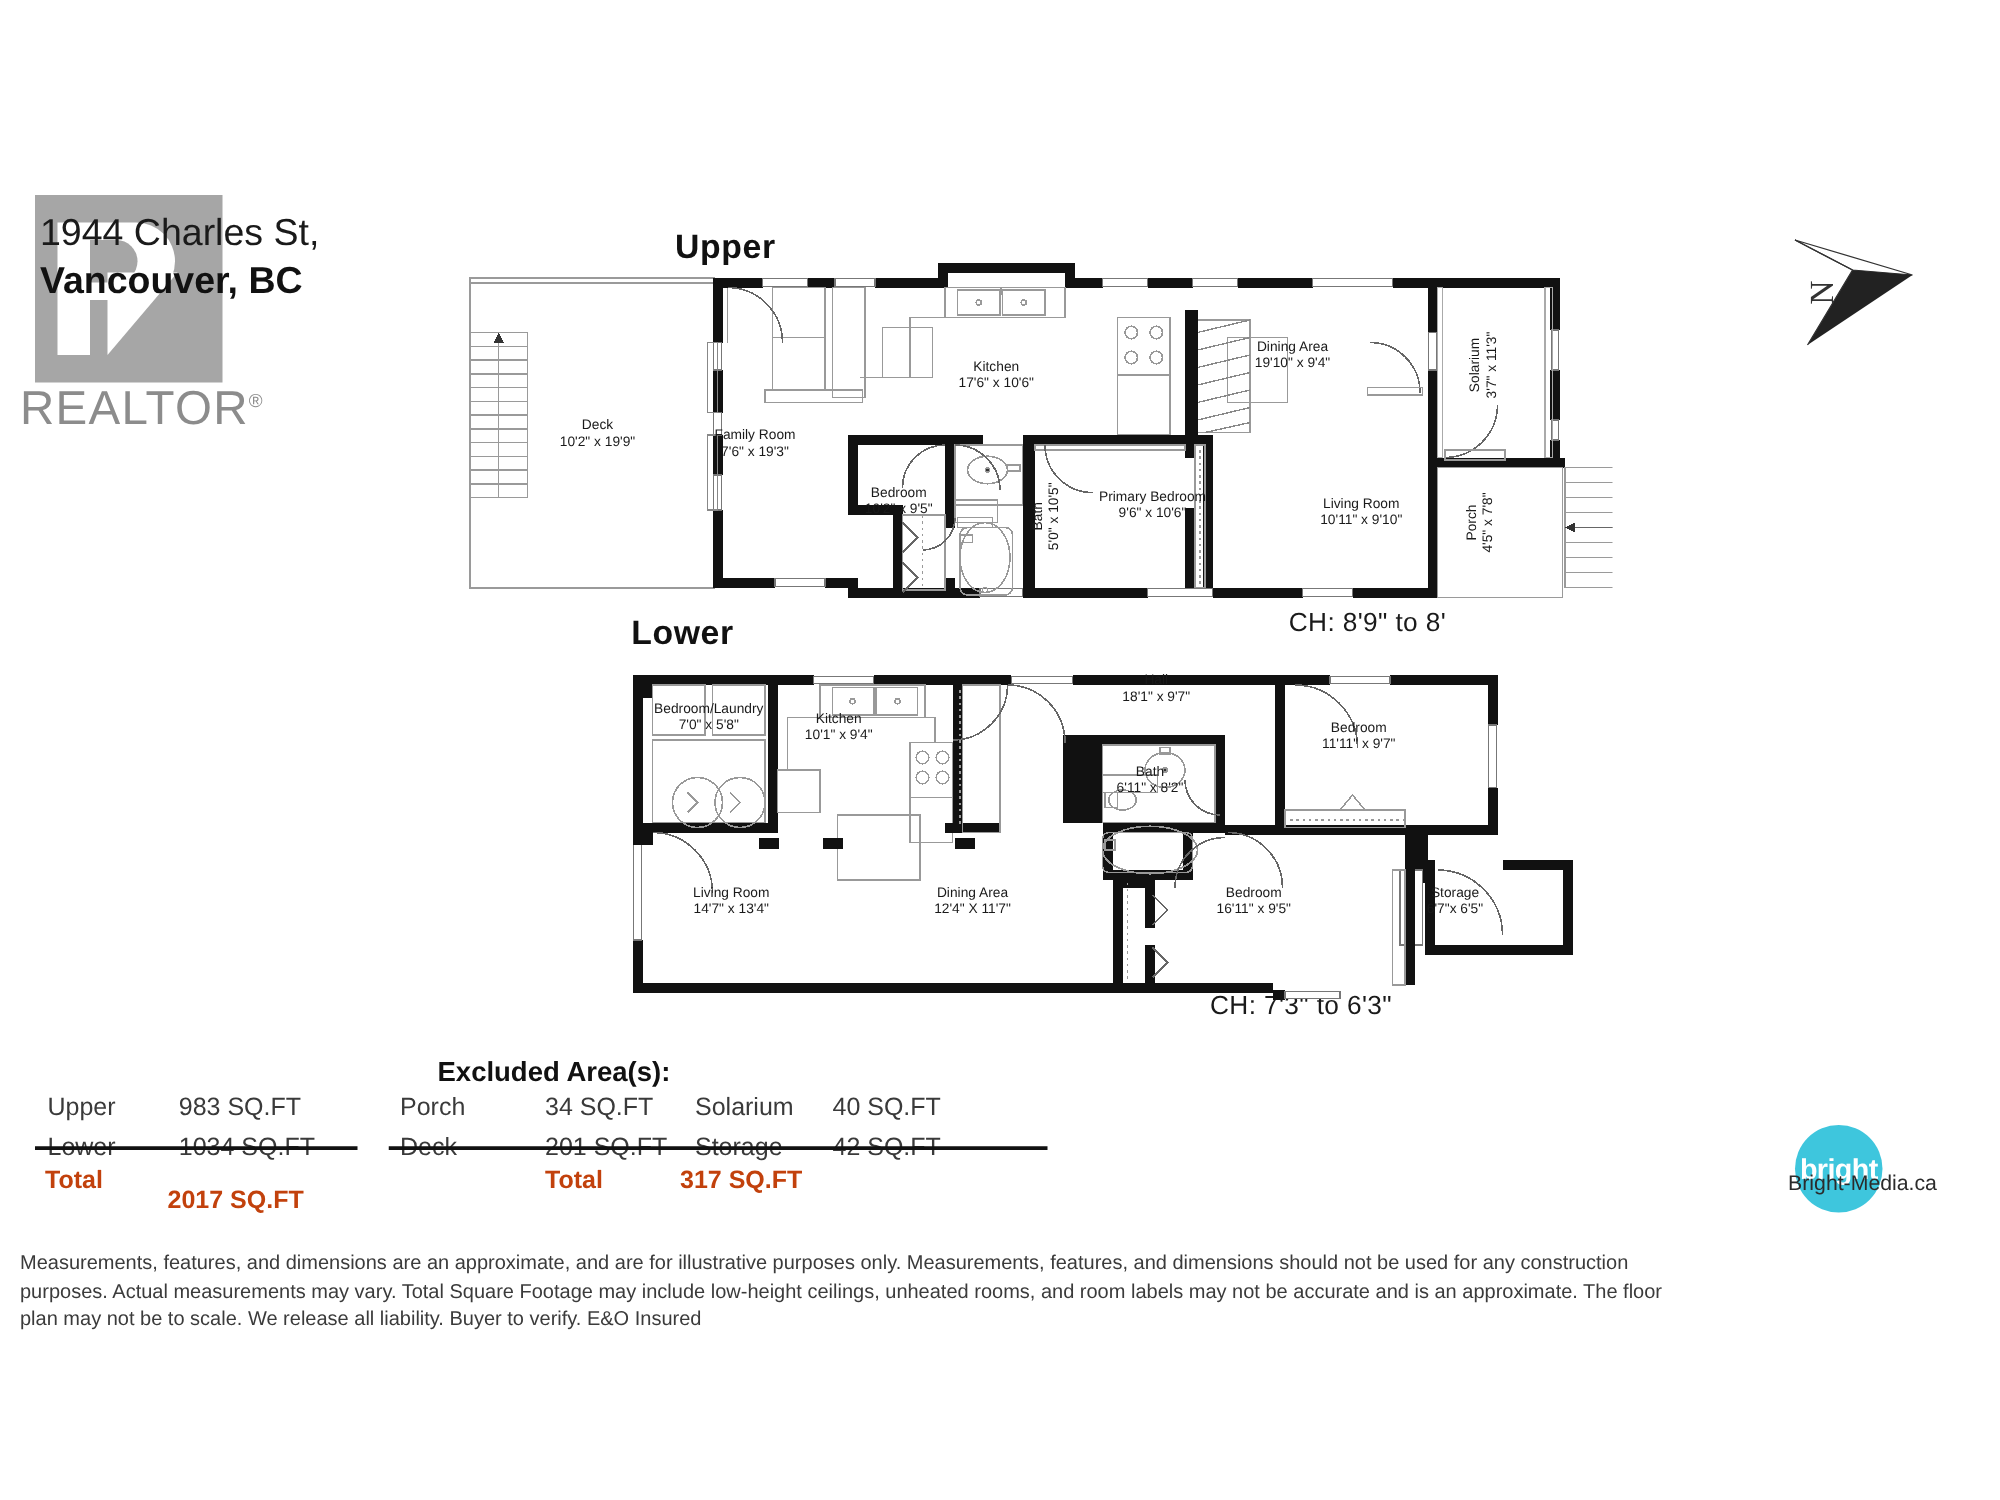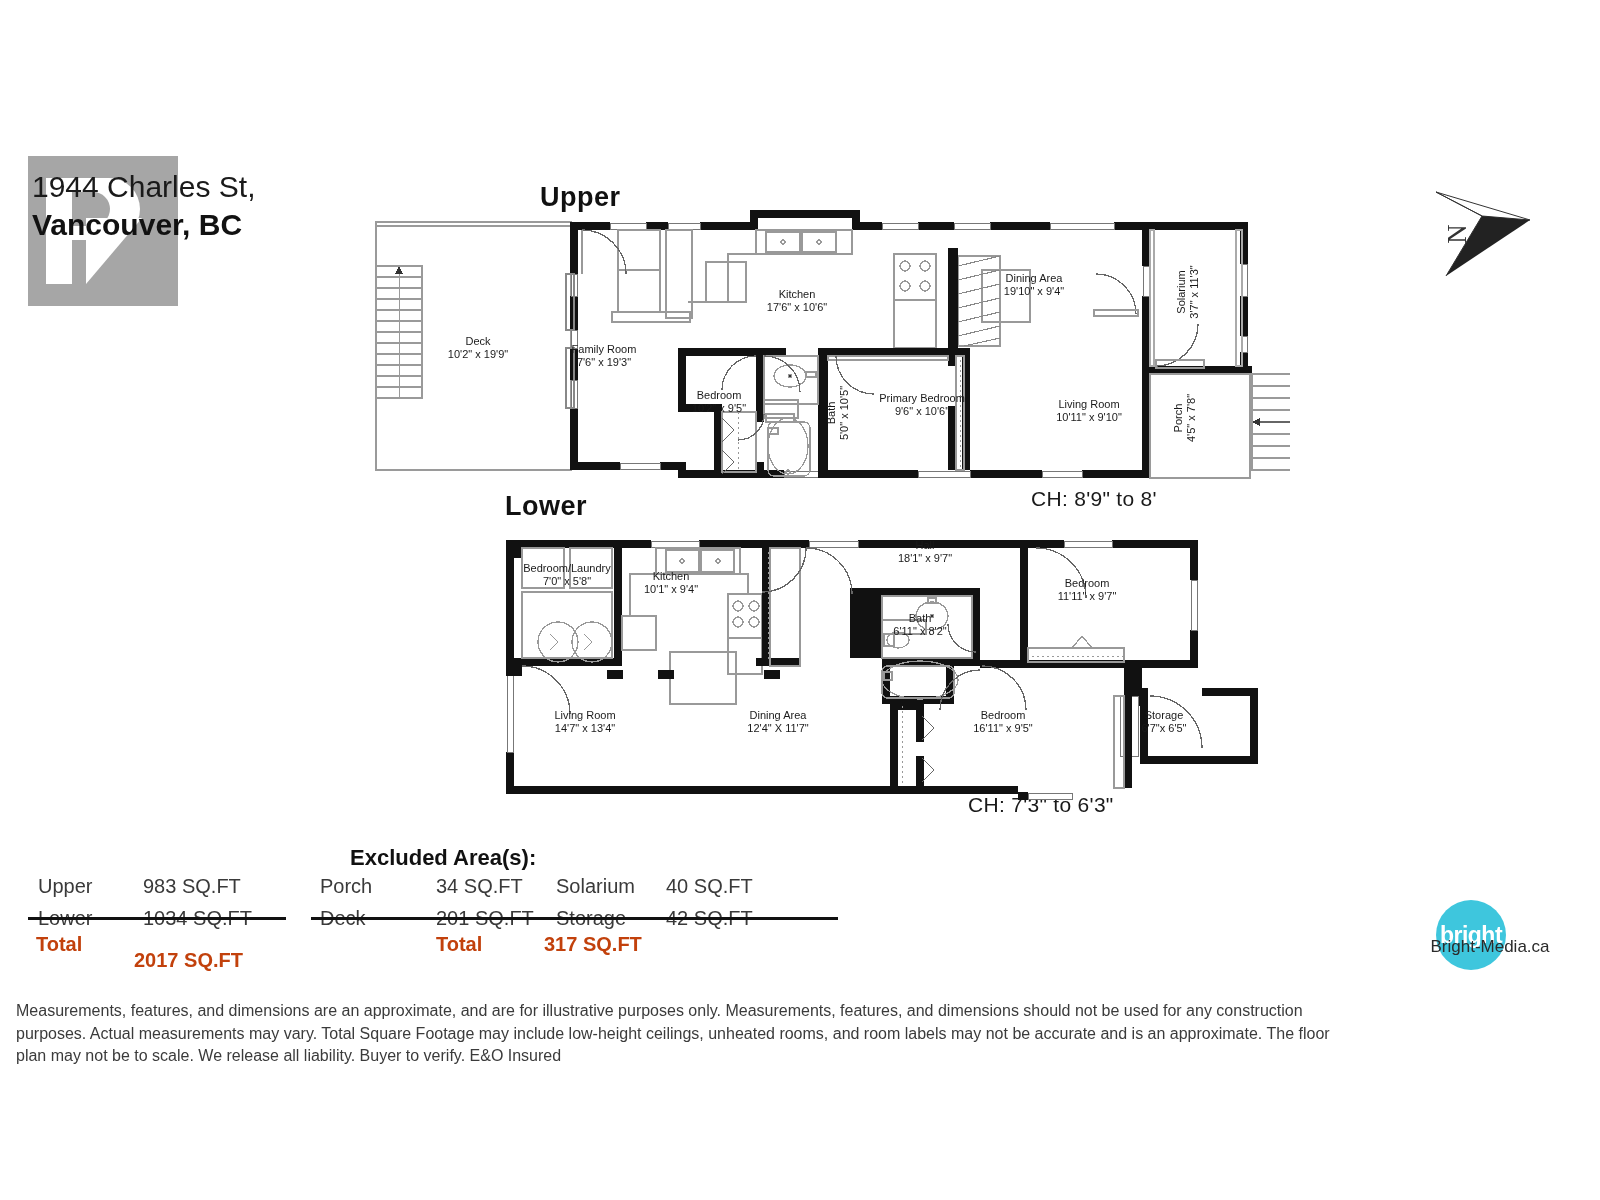--- a/index.html
+++ b/index.html
@@ -243,20 +243,21 @@
 
 <div id="header-block">
   <div id="realtor-mark">
     <div class="r-stem"></div>
     <div class="r-bowl-outer"></div>
     <div class="r-bowl-inner"></div>
     <div class="r-leg"></div>
   </div>
   <div id="address-line1">1944 Charles St,</div>
   <div id="address-line2">Vancouver, BC</div>
+  <div id="realtor-word"><span>REALTOR</span><sup>®</sup></div>
 </div>
 
 <div id="compass">
   <svg width="120" height="110" viewBox="0 0 120 110">
 
     <polygon points="18,20 112,48 64,44" fill="#ffffff" stroke="#333" stroke-width="1"></polygon>
 
     <polygon points="112,48 64,44 28,104" fill="#222"></polygon>
 
     <polyline points="18,20 64,44 28,104" fill="none" stroke="#333" stroke-width="1"></polyline>

